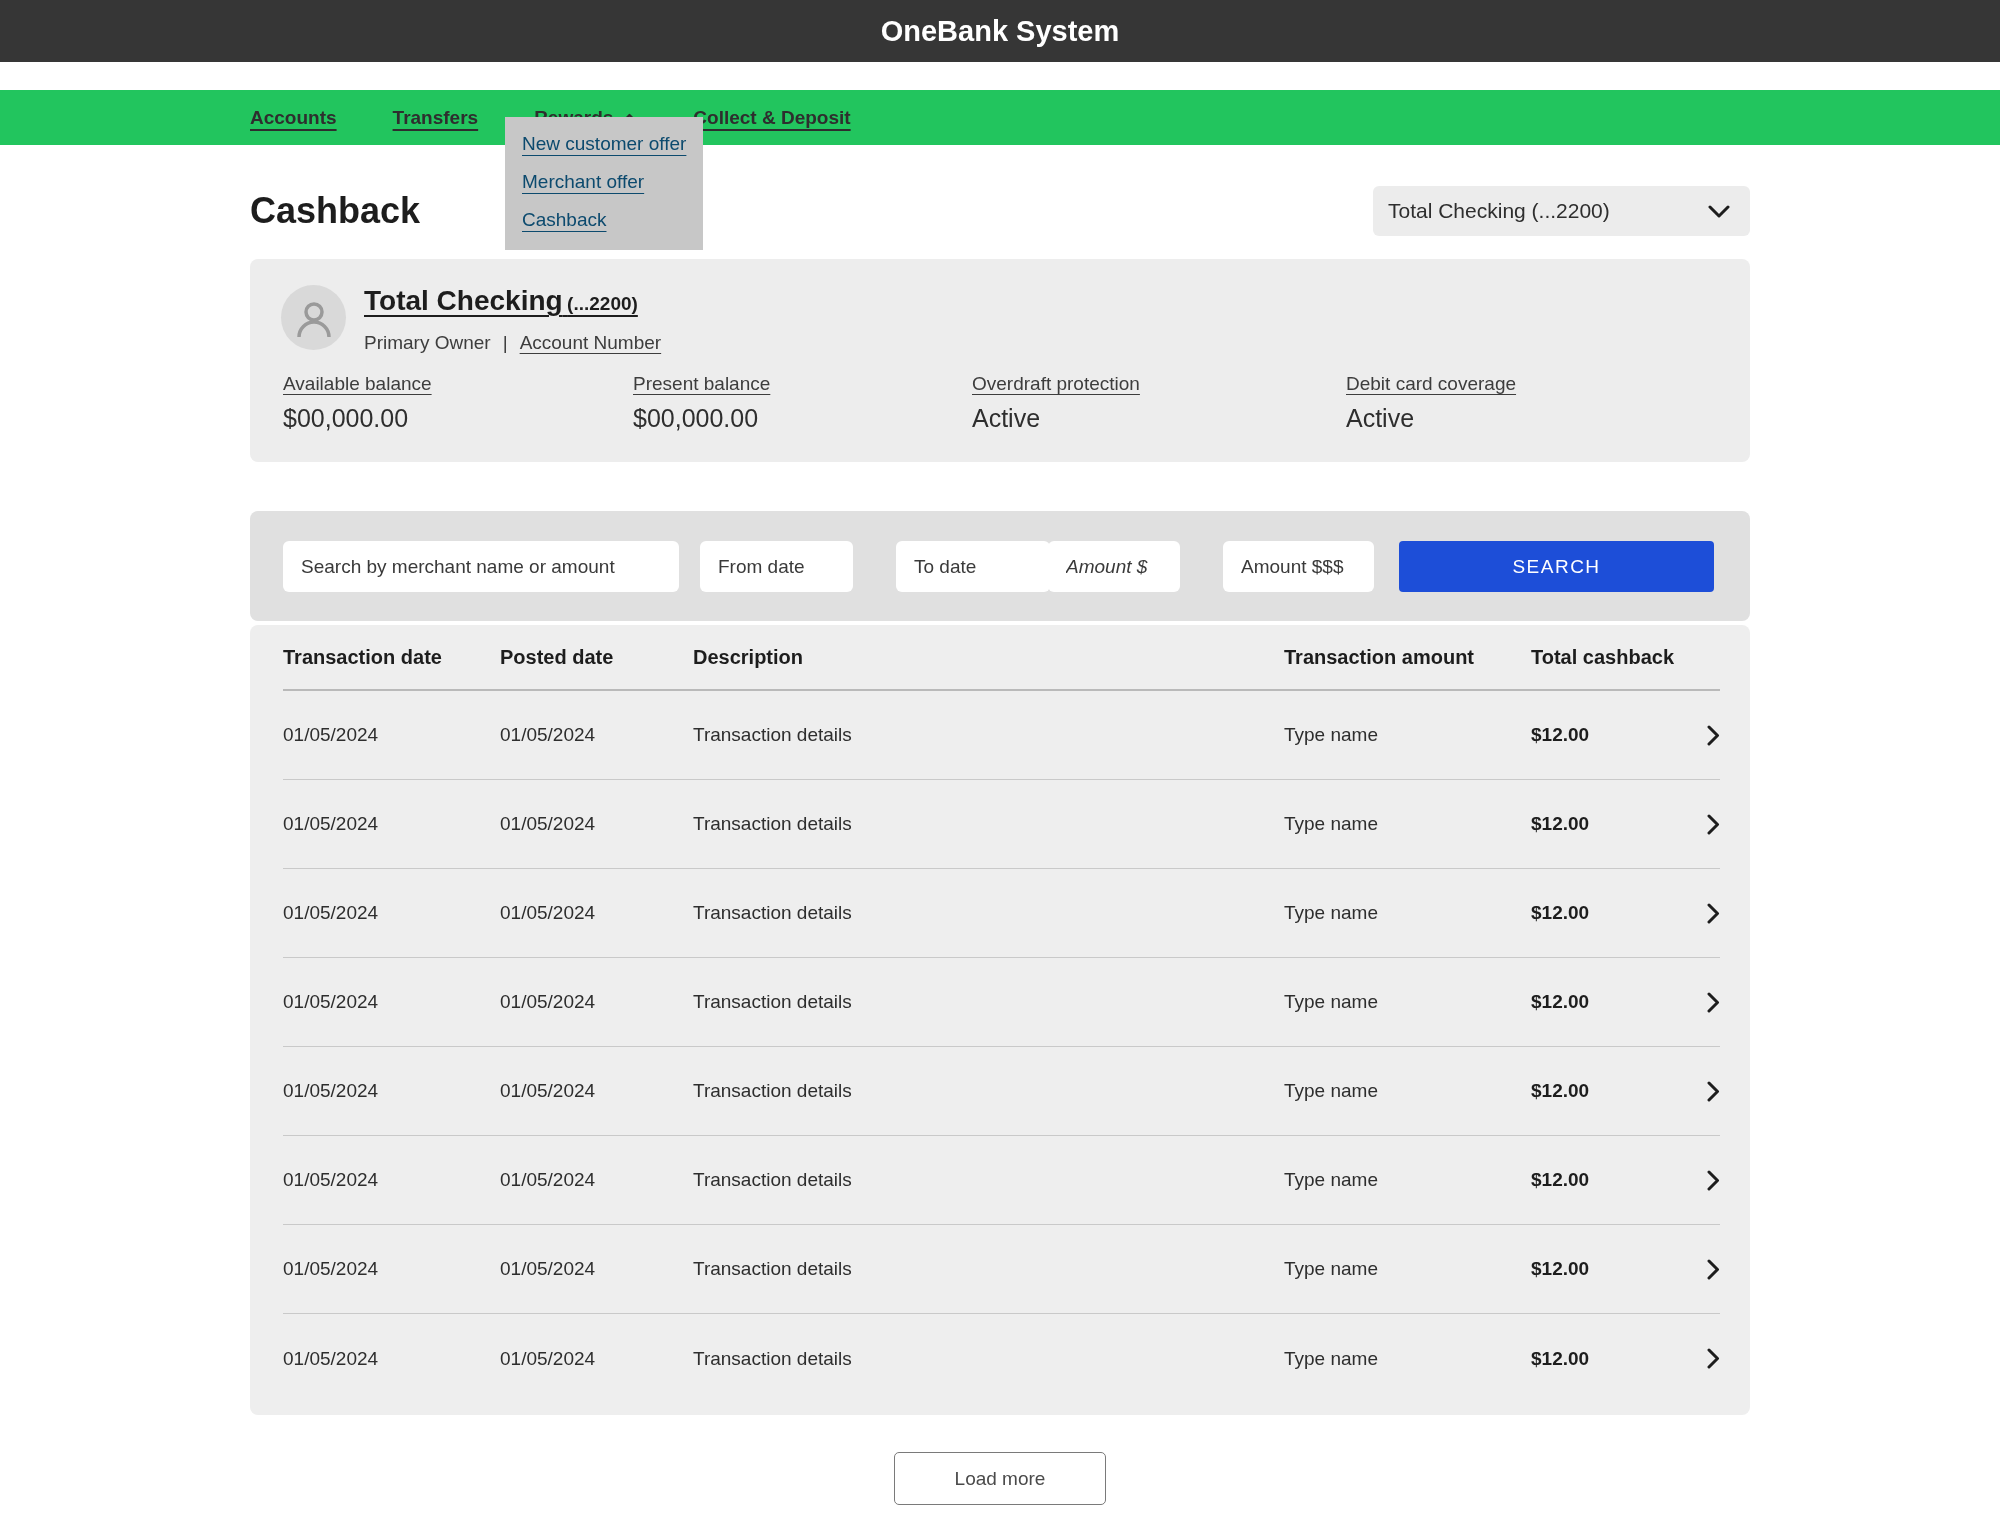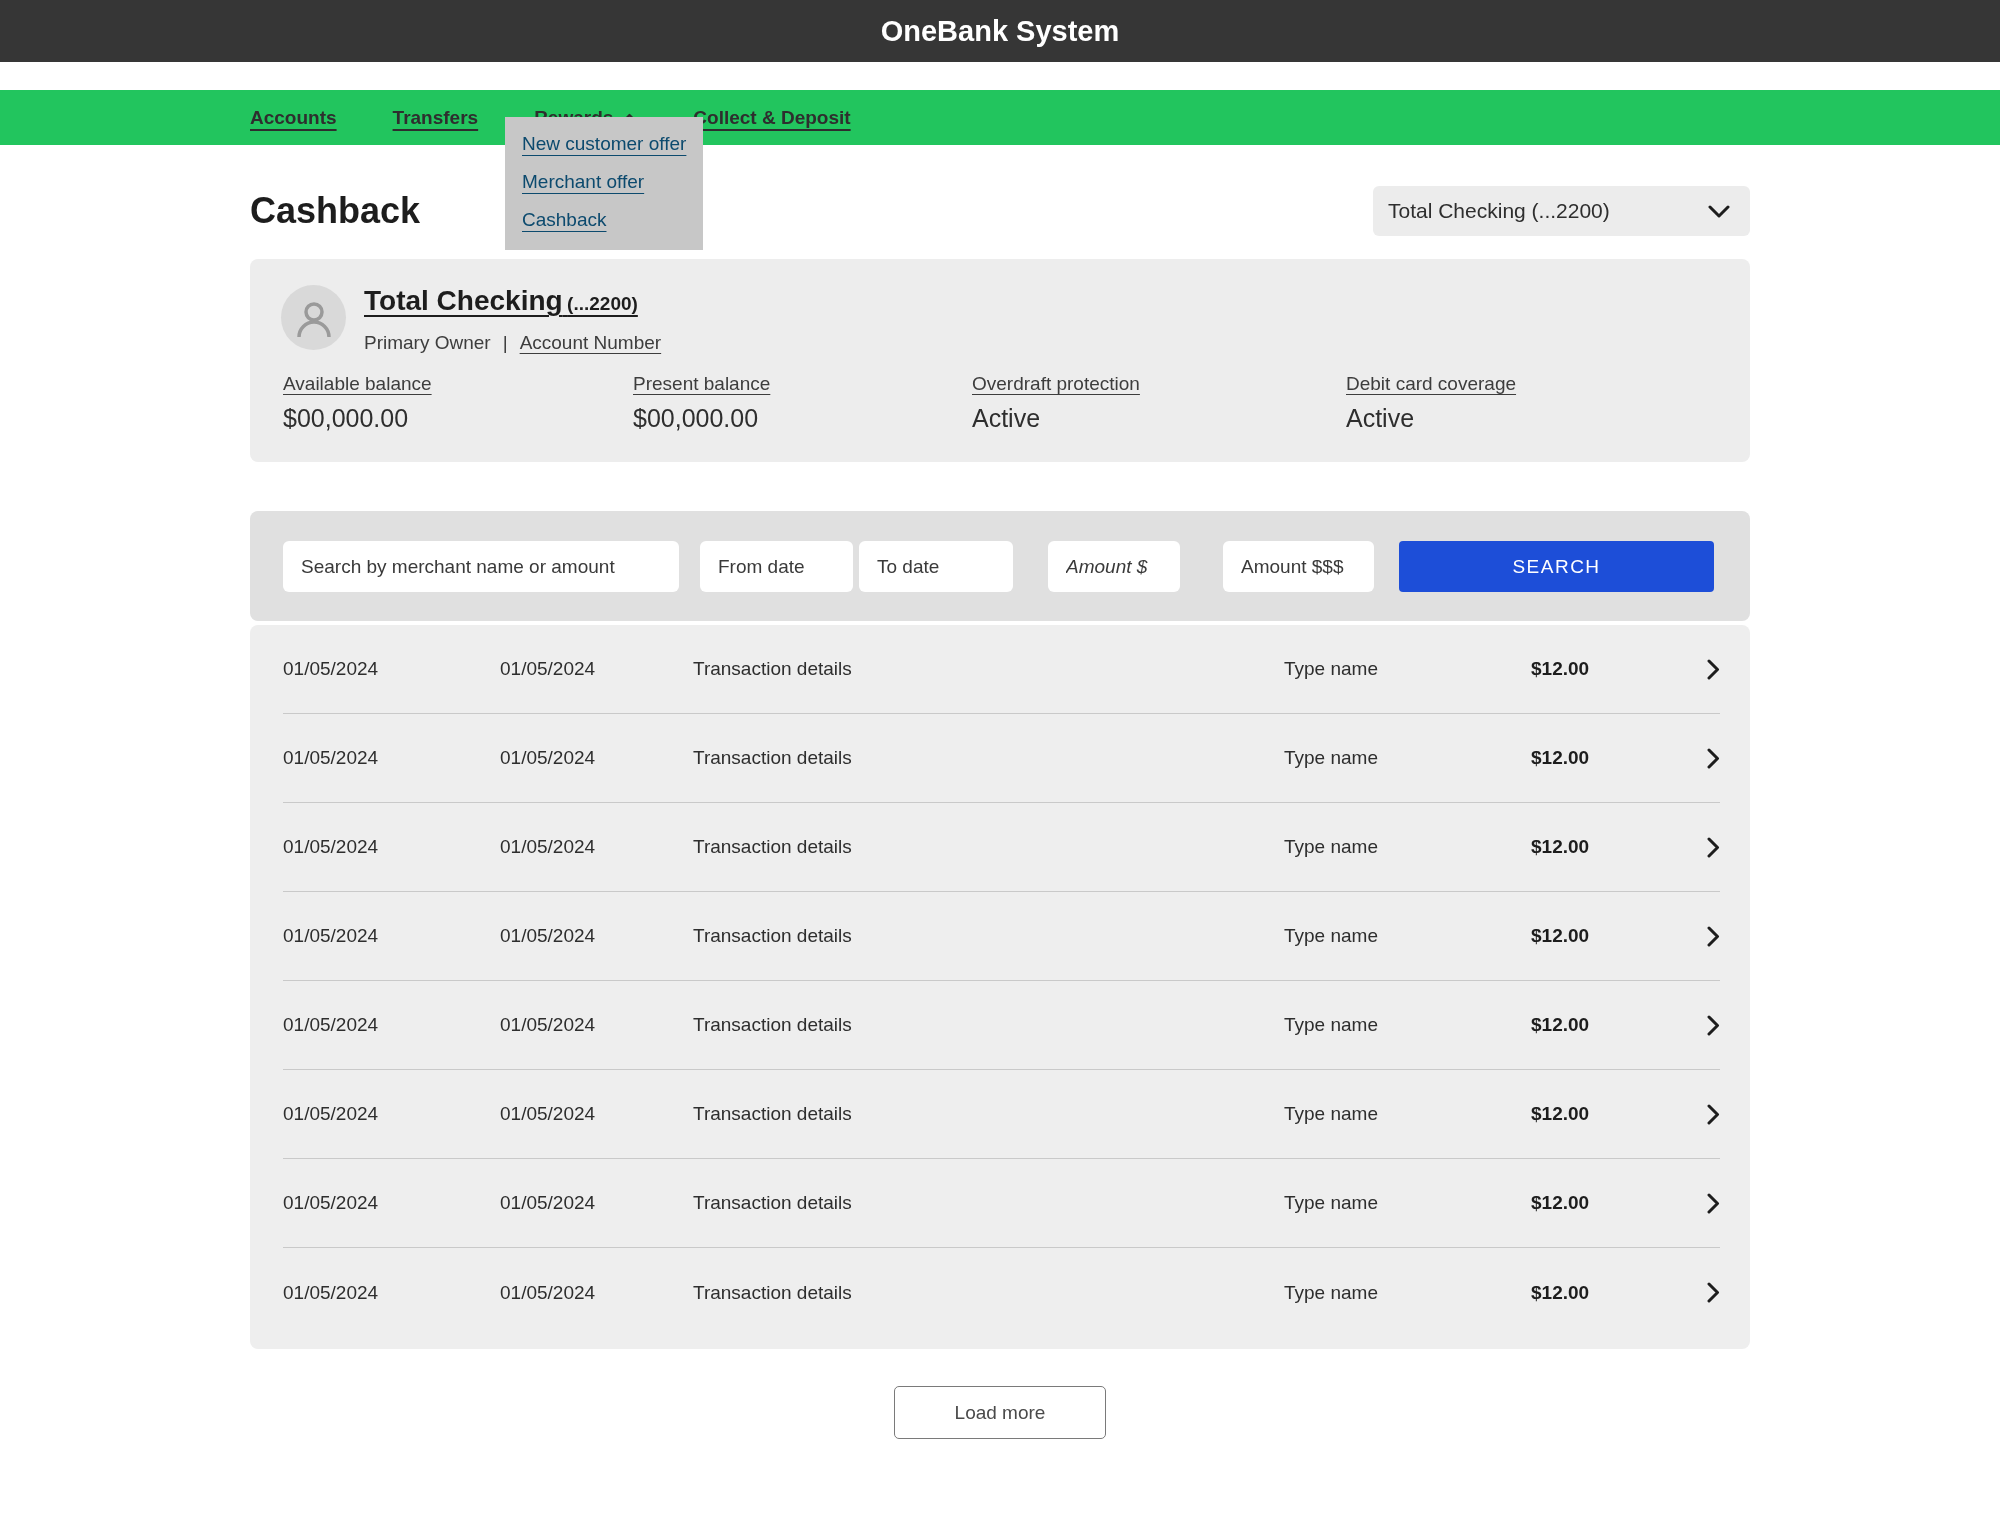--- a/index.html
+++ b/index.html
@@ -165,21 +165,21 @@
     background: #ffffff;
     font-family: "Liberation Sans", "DejaVu Sans", sans-serif;
     font-size: 19px;
     color: #2e2e2e;
     padding: 0 18px;
     outline: none;
   }
   .filter-card input::placeholder { color: #3a3a3a; opacity: 1; }
   .in-search  { left: 33px;  width: 396px; }
   .in-from    { left: 450px; width: 153px; }
-  .in-to      { left: 609px; width: 154px; }
+  .in-to      { left: 646px; width: 154px; }
   .in-amtmin  { left: 798px; width: 132px; font-style: italic; }
   .in-amtmax  { left: 973px; width: 151px; }
   .search-btn {
     position: absolute;
     left: 1149px; top: 30px;
     width: 315px; height: 51px;
     background: #1d4ed8;
     color: #ffffff;
     border: none;
     border-radius: 4px;
@@ -313,20 +313,28 @@
 <section class="filter-card">
   <input class="in-search" type="text" placeholder="Search by merchant name or amount" style="">
   <input class="in-from" type="text" placeholder="From date" style="">
   <input class="in-to" type="text" placeholder="To date" style="">
   <input class="in-amtmin" type="text" placeholder="Amount $" style="">
   <input class="in-amtmax" type="text" placeholder="Amount $$$" style="">
   <button class="search-btn">SEARCH</button>
 </section>
 
 <section class="table-card">
+  <div class="tgrid thead">
+    <div class="th">Transaction date</div>
+    <div class="th">Posted date</div>
+    <div class="th">Description</div>
+    <div class="th">Transaction amount</div>
+    <div class="th">Total cashback</div>
+    <div></div>
+  </div>
   <div>
   <div class="tgrid trow">
     <div>01/05/2024</div>
     <div>01/05/2024</div>
     <div>Transaction details</div>
     <div>Type name</div>
     <div class="cashback">$12.00</div>
     <div class="chev">
       <svg width="13" height="21" viewBox="0 0 13 21">
             <polyline points="2,2 10.5,10.5 2,19" fill="none" stroke="#1d1d1d" stroke-width="3" stroke-linecap="round" stroke-linejoin="round"></polyline>

